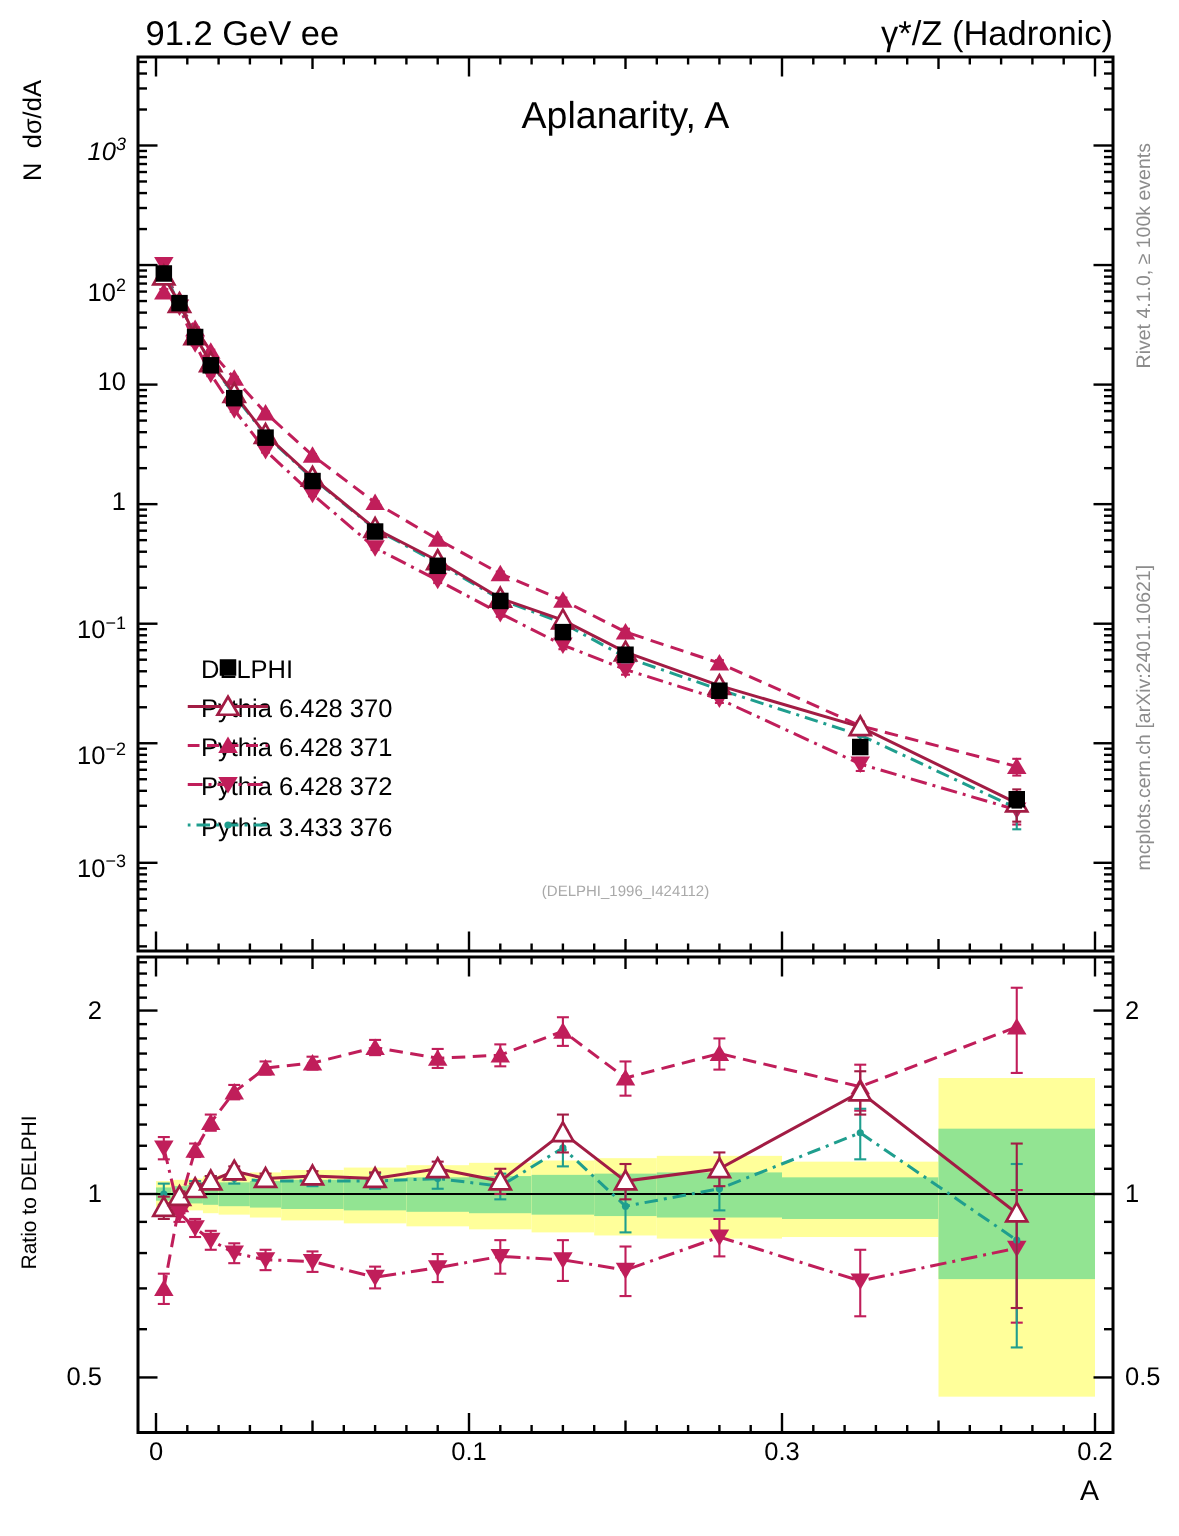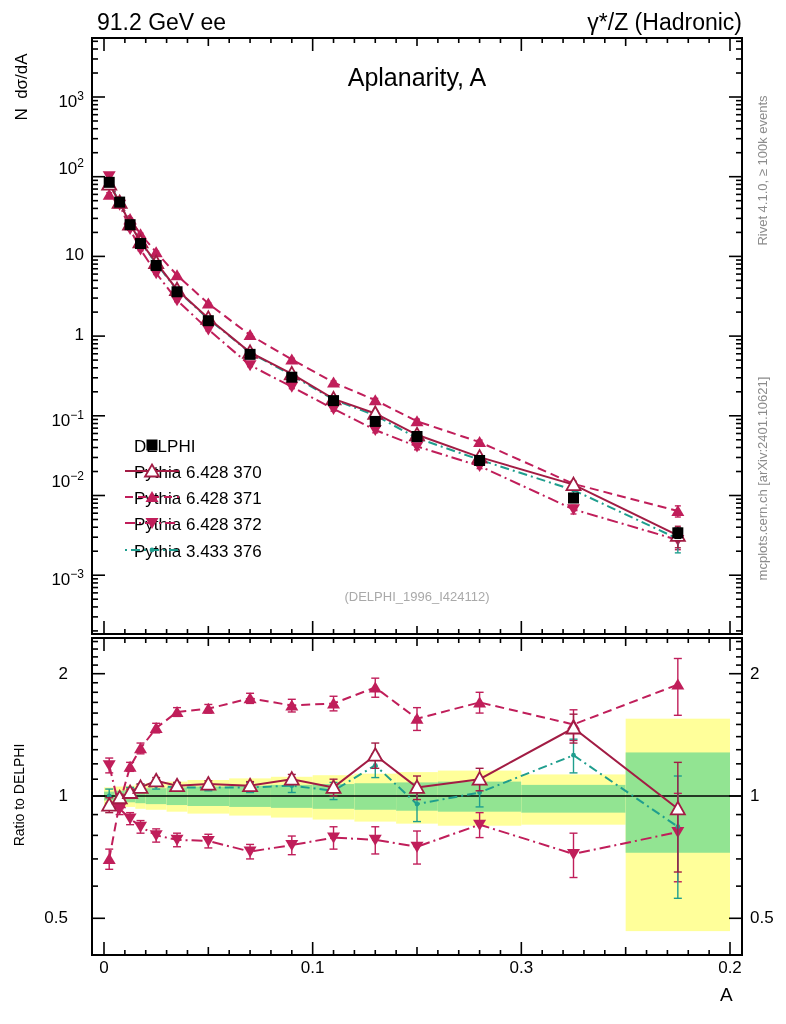--- a/index.html
+++ b/index.html
@@ -3,21 +3,21 @@
 <meta charset="utf-8">
 <style>
   html,body{margin:0;padding:0;background:#fff;}
   .page{position:relative;width:786px;height:1024px;background:#fff;overflow:hidden;
         font-family:"Liberation Sans","DejaVu Sans",sans-serif;color:#000;}
   .abs{position:absolute;}
   .hdr{font-size:23px;top:9px;white-space:nowrap;}
   .title{font-size:25px;text-align:center;}
   .rot{transform:rotate(-90deg);text-align:center;white-space:pre;}
   .credit{font-size:13px;color:#8c8c8c;}
-  .watermark{font-size:13px;color:#a9a9a9;text-align:center;}
+  .watermark{font-size:10px;color:#a9a9a9;text-align:center;}
   .tick-label{position:absolute;font-size:17px;line-height:20px;white-space:nowrap;}
   .tick-label sup{font-size:12px;}
   .xlab{font-size:19px;}
   .legend-item{position:absolute;display:flex;align-items:center;height:22px;}
   .legend-item span.lab{margin-left:9px;font-size:17px;white-space:nowrap;}
   svg{position:absolute;left:0;top:0;}
 </style>
 </head>
 <body>
 
@@ -973,26 +973,26 @@
     <div class="legend-item" style="left:125px;top:541px;">
       <svg width="54" height="18">
         <line x1="0" y1="9" x2="54" y2="9" stroke="#1f9e8e" stroke-width="2" stroke-dasharray="2,4,9,4"></line>
         <circle cx="27" cy="9" r="2.4" fill="#1f9e8e"></circle>
       </svg>
       <span class="lab">Pythia 3.433 376</span>
     </div>
   </div>
 
   <div id="tick-labels">
-      <div class="tick-label" style="right: 702px; top: 86px; text-align: right;">10<sup>3</sup></div>
-      <div class="tick-label" style="right: 702px; top: 153px; text-align: center;">10<sup>2</sup></div>
+      <div class="tick-label" style="right: 702px; top: 86px; text-align: right; font-style: italic;">10<sup>3</sup></div>
+      <div class="tick-label" style="right: 702px; top: 180px; text-align: center;">10<sup>2</sup></div>
       <div class="tick-label" style="right: 702px; top: 245.4px; text-align: right;">10</div>
       <div class="tick-label" style="right: 702px; top: 325.1px; text-align: right;">1</div>
       <div class="tick-label" style="right: 702px; top: 404.8px; text-align: right;">10<sup>−1</sup></div>
-      <div class="tick-label" style="right: 702px; top: 466px; text-align: right;">10<sup>−2</sup></div>
+      <div class="tick-label" style="right: 702px; top: 489px; text-align: right;">10<sup>−2</sup></div>
       <div class="tick-label" style="right: 702px; top: 564.2px; text-align: right;">10<sup>−3</sup></div>
       <div class="tick-label" style="right: 718px; top: 663.7px; text-align: right;">2</div>
       <div class="tick-label" style="left: 750px; top: 663.7px;">2</div>
       <div class="tick-label" style="right: 718px; top: 786px; text-align: right;">1</div>
       <div class="tick-label" style="left: 750px; top: 786px;">1</div>
       <div class="tick-label" style="right: 718px; top: 908.3px; text-align: right;">0.5</div>
       <div class="tick-label" style="left: 750px; top: 908.3px;">0.5</div>
       <div class="tick-label" style="left: 64px; top: 958px; width: 80px; text-align: center;">0</div>
       <div class="tick-label" style="left: 272.667px; top: 958px; width: 80px; text-align: center;">0.1</div>
       <div class="tick-label" style="left: 481.333px; top: 958px; width: 80px; text-align: center;">0.3</div>

